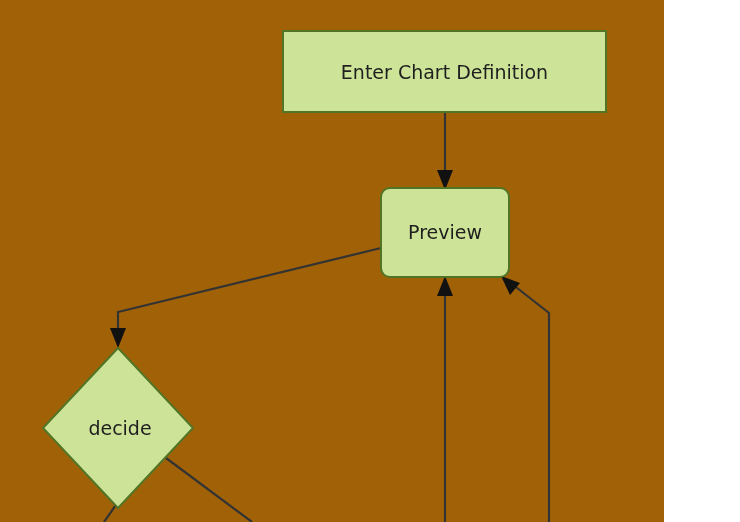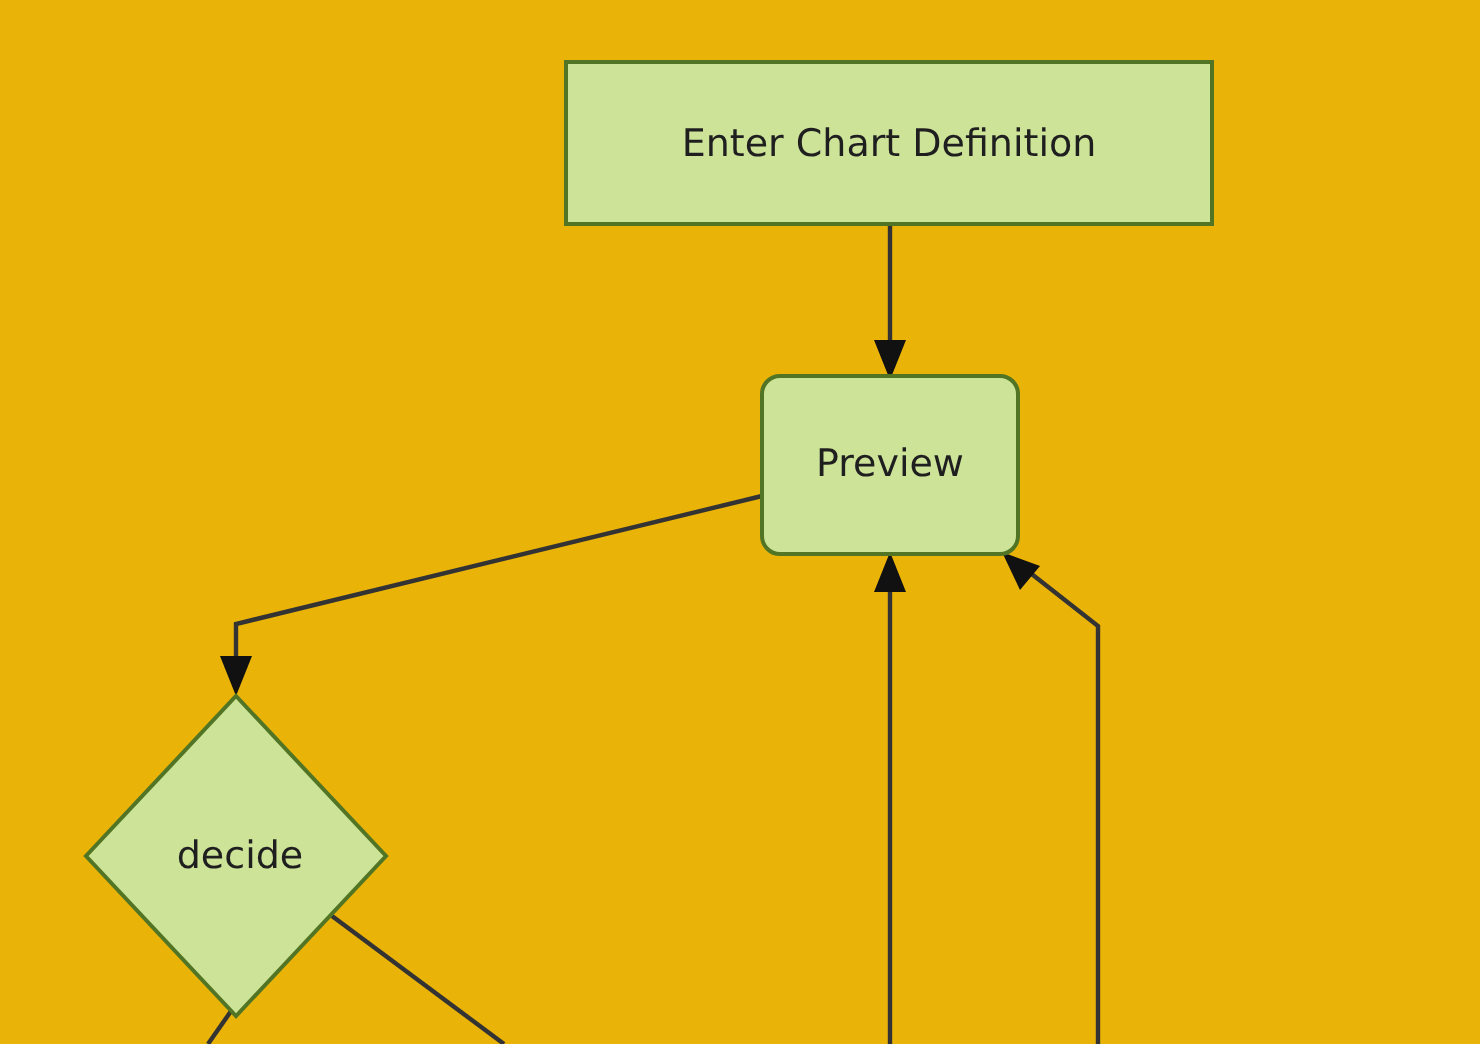--- a/index.html
+++ b/index.html
@@ -5,23 +5,23 @@
   html, body {
     margin: 0;
     padding: 0;
     background: #ffffff;
   }
   body {
     font-family: "DejaVu Sans", sans-serif;
   }
   #diagram-canvas {
     position: relative;
-    width: 740px;
+    width: 664px;
     height: 522px;
-    background: #eab308;
+    background: #a16207;
     overflow: hidden;
   }
   #flowchart-svg {
     display: block;
     width: 740px;
     height: 522px;
   }
   .node-shape {
     fill: #cde498;
     stroke: #527525;

